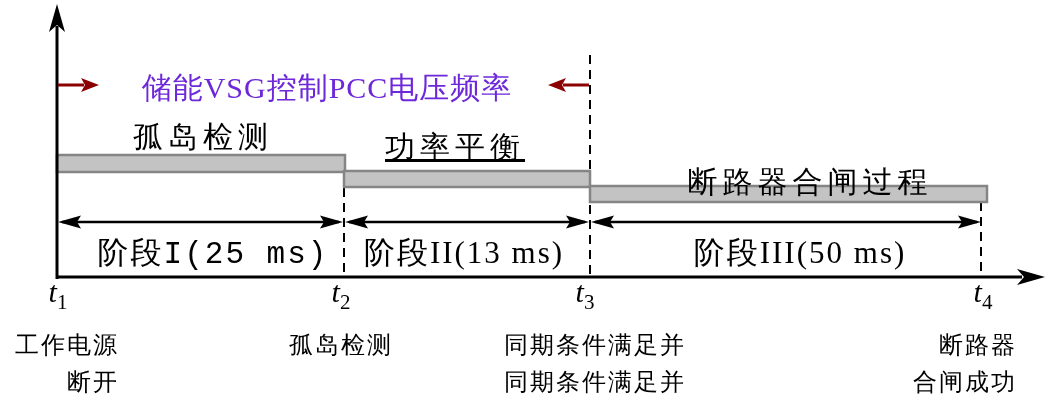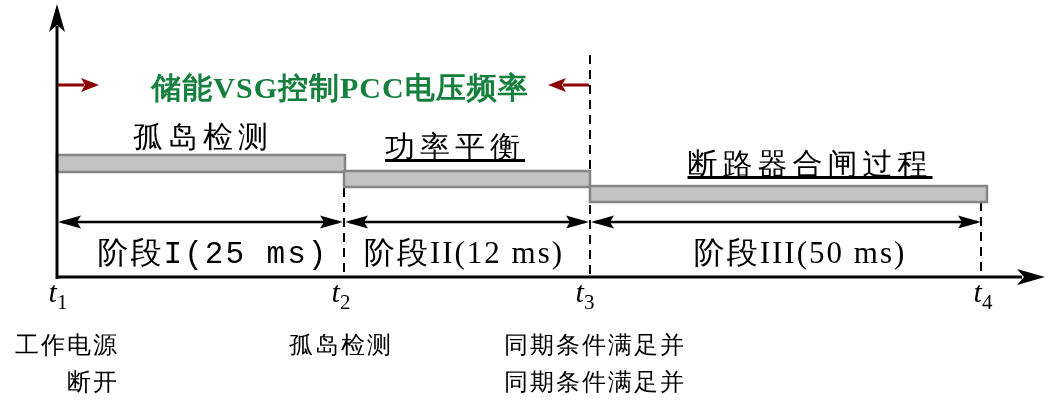--- a/index.html
+++ b/index.html
@@ -3,21 +3,21 @@
 <meta charset="utf-8">
 <style>
   html,body{margin:0;padding:0;background:#fff;}
   #figure{
     position:relative;width:1056px;height:414px;background:#ffffff;overflow:hidden;
     font-family:"Liberation Serif","DejaVu Serif",serif;color:#000;
   }
   #gfx{position:absolute;left:0;top:0;}
   .txt{position:absolute;white-space:nowrap;transform:translateX(-50%);}
   .annotation{
-    top:68px;font-size:30px;font-weight:bold;color:#15803d;letter-spacing:1px;margin-left:13px;
+    top:68px;font-size:30px;font-weight:normal;color:#6d28d9;letter-spacing:1px;
   }
   .bar-label{font-size:30px;letter-spacing:5px;}
   .phase-label{top:232px;font-size:31px;letter-spacing:2px;}
   .tp{top:275px;font-size:30px;font-style:italic;}
   .tp sub{font-size:21px;font-style:normal;line-height:0;}
   .caption{top:327px;font-size:24px;letter-spacing:2px;text-align:right;line-height:37px;}
 </style>
 </head>
 <body>
 
@@ -68,36 +68,40 @@
       <line x1="595" y1="222" x2="977" y2="222" stroke="#000" stroke-width="2.3"></line>
       <polygon points="591,222 614,215.5 610,222 614,228.5" fill="#000"></polygon>
       <polygon points="981,222 958,215.5 962,222 958,228.5" fill="#000"></polygon>
     </g>
   </svg>
 
   <div class="txt annotation" style="left:327px;">储能VSG控制PCC电压频率</div>
 
   <div class="txt bar-label" style="left:203px;top:117px;">孤岛检测</div>
   <div class="txt bar-label" style="left:455px;top:127px;text-decoration:underline;">功率平衡</div>
-  <div class="txt bar-label" style="left:810px;top:144px;text-decoration:underline;">断路器合闸过程</div>
+  <div class="txt bar-label" style="left:810px;top:162px;">断路器合闸过程</div>
 
   <div class="txt phase-label" style="left:213px;font-family:Liberation Mono, monospace;">阶段I(25 ms)</div>
-  <div class="txt phase-label" style="left:464px;">阶段II(12 ms)</div>
+  <div class="txt phase-label" style="left:464px;">阶段II(13 ms)</div>
   <div class="txt phase-label" style="left:800px;">阶段III(50 ms)</div>
 
   <div class="txt tp" style="left:58px;"><span>t</span><sub>1</sub></div>
   <div class="txt tp" style="left:341px;"><span>t</span><sub>2</sub></div>
   <div class="txt tp" style="left:585px;"><span>t</span><sub>3</sub></div>
   <div class="txt tp" style="left:983px;"><span>t</span><sub>4</sub></div>
 
   <div class="txt caption" style="left:67px;">
     <div>工作电源</div>
     <div>断开</div>
   </div>
   <div class="txt caption" style="left:341px;">
     <div>孤岛检测</div>
   </div>
   <div class="txt caption" style="left:595px;">
     <div>同期条件满足并</div>
     <div>同期条件满足并</div>
   </div>
+  <div class="txt caption" style="left:965px;">
+    <div>断路器</div>
+    <div>合闸成功</div>
+  </div>
 
 </div>
 
 </body></html>

